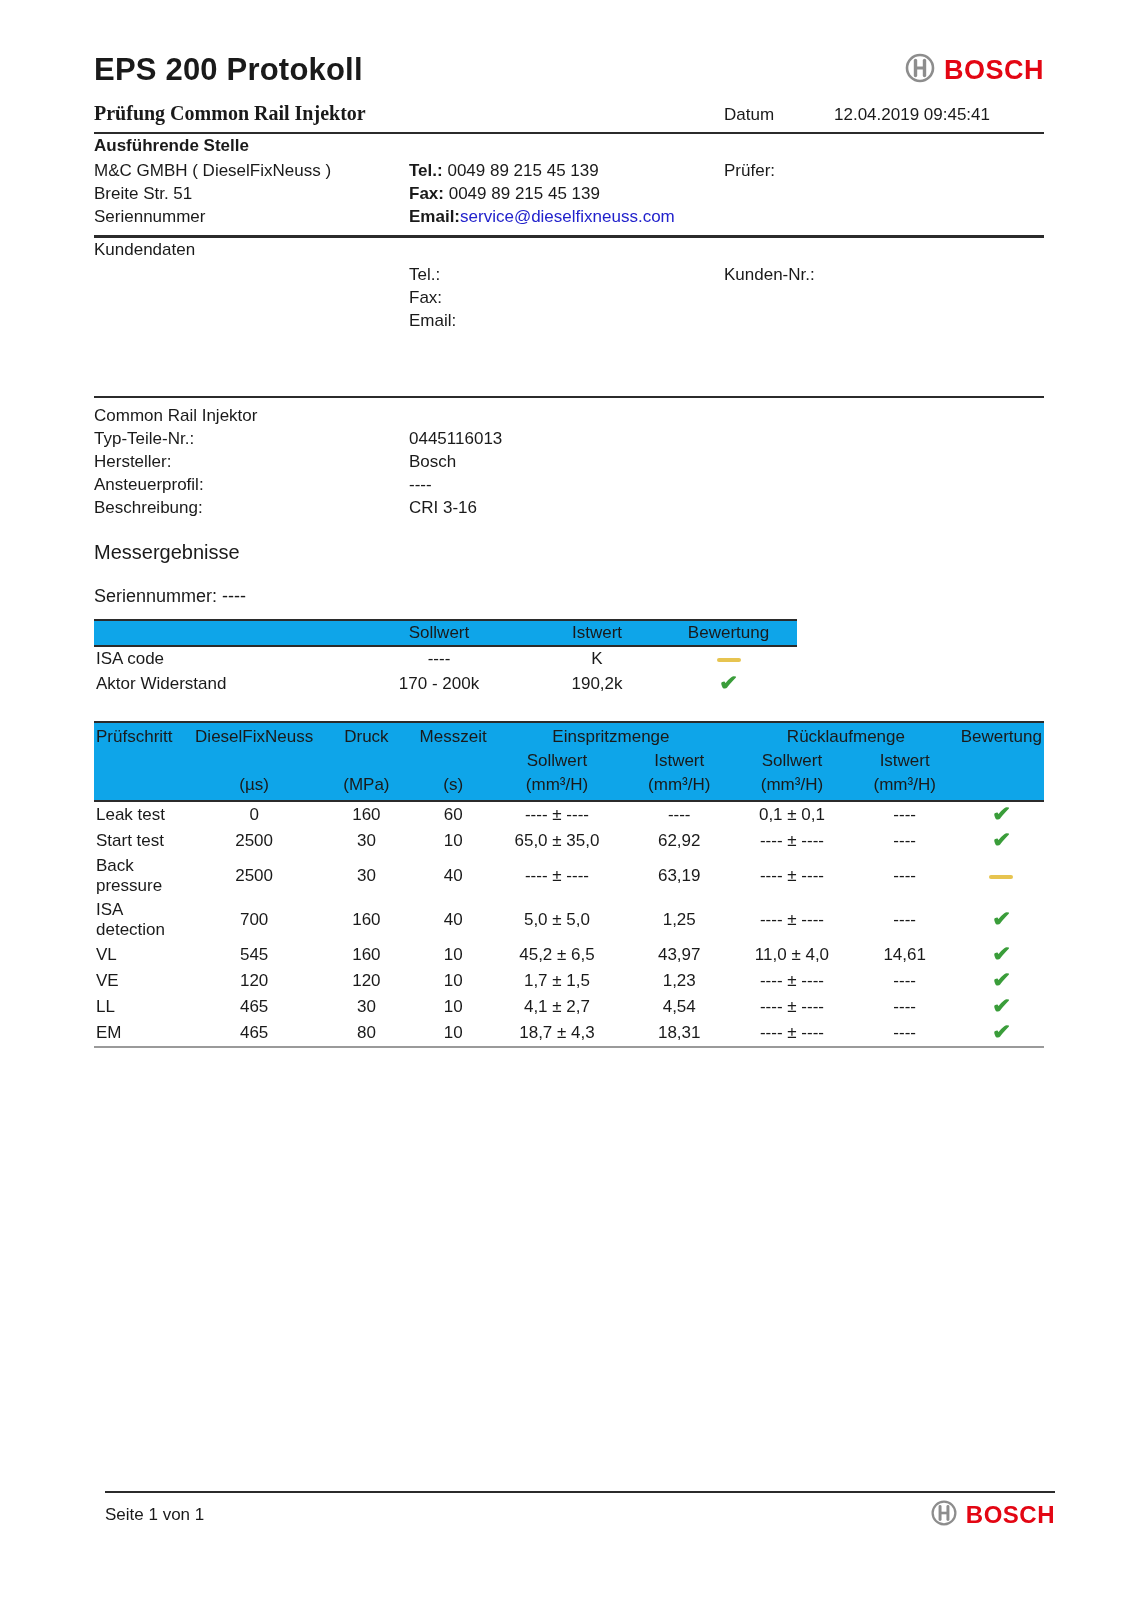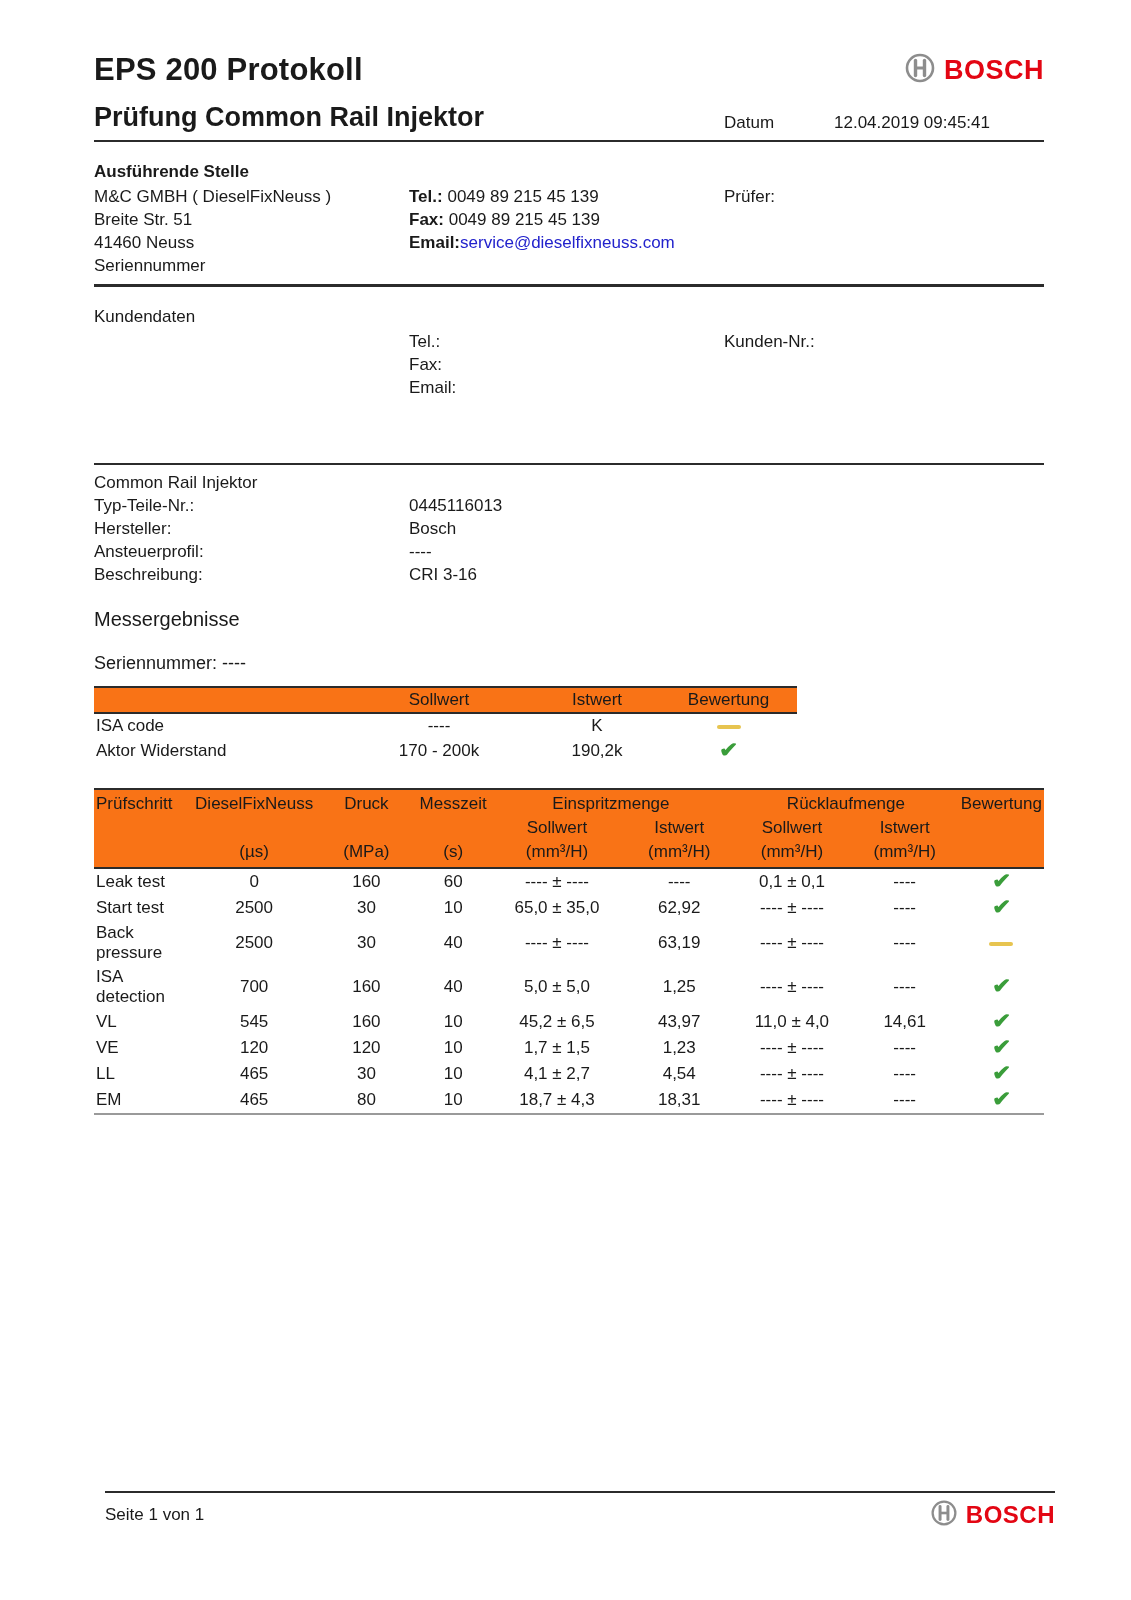--- a/index.html
+++ b/index.html
@@ -13,43 +13,43 @@
   }
   .page { position:absolute; left:94px; top:0; width:950px; }
 
   
   .title-row { display:flex; justify-content:space-between; align-items:flex-start; margin-top:52px; }
   h1 { font-size:31px; font-weight:bold; letter-spacing:0.2px; }
   .brand { display:flex; align-items:center; gap:8px; }
   .brand-word { color:#e30613; font-weight:bold; font-size:27px; letter-spacing:0.5px; }
   .brand-word.small { font-size:24px; }
   .subtitle-row { display:grid; grid-template-columns:630px 110px 1fr; align-items:end; margin-top:14px; }
-  h2 { font-size:27px; font-weight:bold; }
+  h2 { font-size:20px; font-weight:bold;font-family:Liberation Serif, serif; }
   .datum-label { font-size:17px; }
   .datum-value { font-size:17px; }
   .rule { border:none; height:2px; background:#2b2b2b; margin-top:7px; }
   .rule.thick { height:3px; }
 
   
   .section { font-size:17px; line-height:23px; }
-  .sec-heading { font-size:17px; margin-top:18px; }
+  .sec-heading { font-size:17px; }
   .sec-heading.bold { font-weight:bold; }
   .cols { display:grid; grid-template-columns:315px 315px 1fr; margin-top:2px; }
   .lbl-b { font-weight:bold; }
   .email-link { color:#2222cc; text-decoration:none; }
   .kv-row { display:grid; grid-template-columns:315px 1fr; line-height:23px; }
 
   
   .h-results { font-size:20px; margin-top:22px; }
   .serial-line { font-size:18px; margin-top:22px; }
 
   
   table { border-collapse:collapse; font-size:17px; }
   thead th {
-    background:#f97316; font-weight:normal; font-size:17px;
+    background:#0ea5e9; font-weight:normal; font-size:17px;
     padding:2px 2px;
   }
   table.t1 { width:703px; margin-top:12px; }
   table.t1 thead tr { border-top:2px solid #2b2b2b; border-bottom:2px solid #2b2b2b; }
   table.t2 { width:950px; margin-top:24px; }
   table.t2 thead tr.first th { border-top:2px solid #2b2b2b; padding-top:4px; }
   table.t2 thead tr.last th { border-bottom:2px solid #2b2b2b; padding-bottom:5px; }
   table.t2 thead .units { font-size:15px; }
   table.t2 tbody { border-bottom:2px solid #9a9a9a; }
   td { padding:2px 2px; vertical-align:middle; }
@@ -96,21 +96,20 @@
     <span class="datum-value">12.04.2019 09:45:41</span>
   </div>
   <hr class="rule">
 
   <div class="section">
     <div class="sec-heading bold">Ausführende Stelle</div>
     <div class="cols">
       <div>
         <div>M&amp;C GMBH ( DieselFixNeuss )</div>
         <div>Breite Str. 51</div>
-        <div>41460 Neuss</div>
         <div>Seriennummer</div>
       </div>
       <div>
         <div><span class="lbl-b">Tel.:</span> <span>0049 89 215 45 139</span></div>
         <div><span class="lbl-b">Fax:</span> <span>0049 89 215 45 139</span></div>
         <div><span class="lbl-b">Email:</span><a href="#" class="email-link">service@dieselfixneuss.com</a></div>
       </div>
       <div>
         <div>Prüfer:</div>
       </div>

